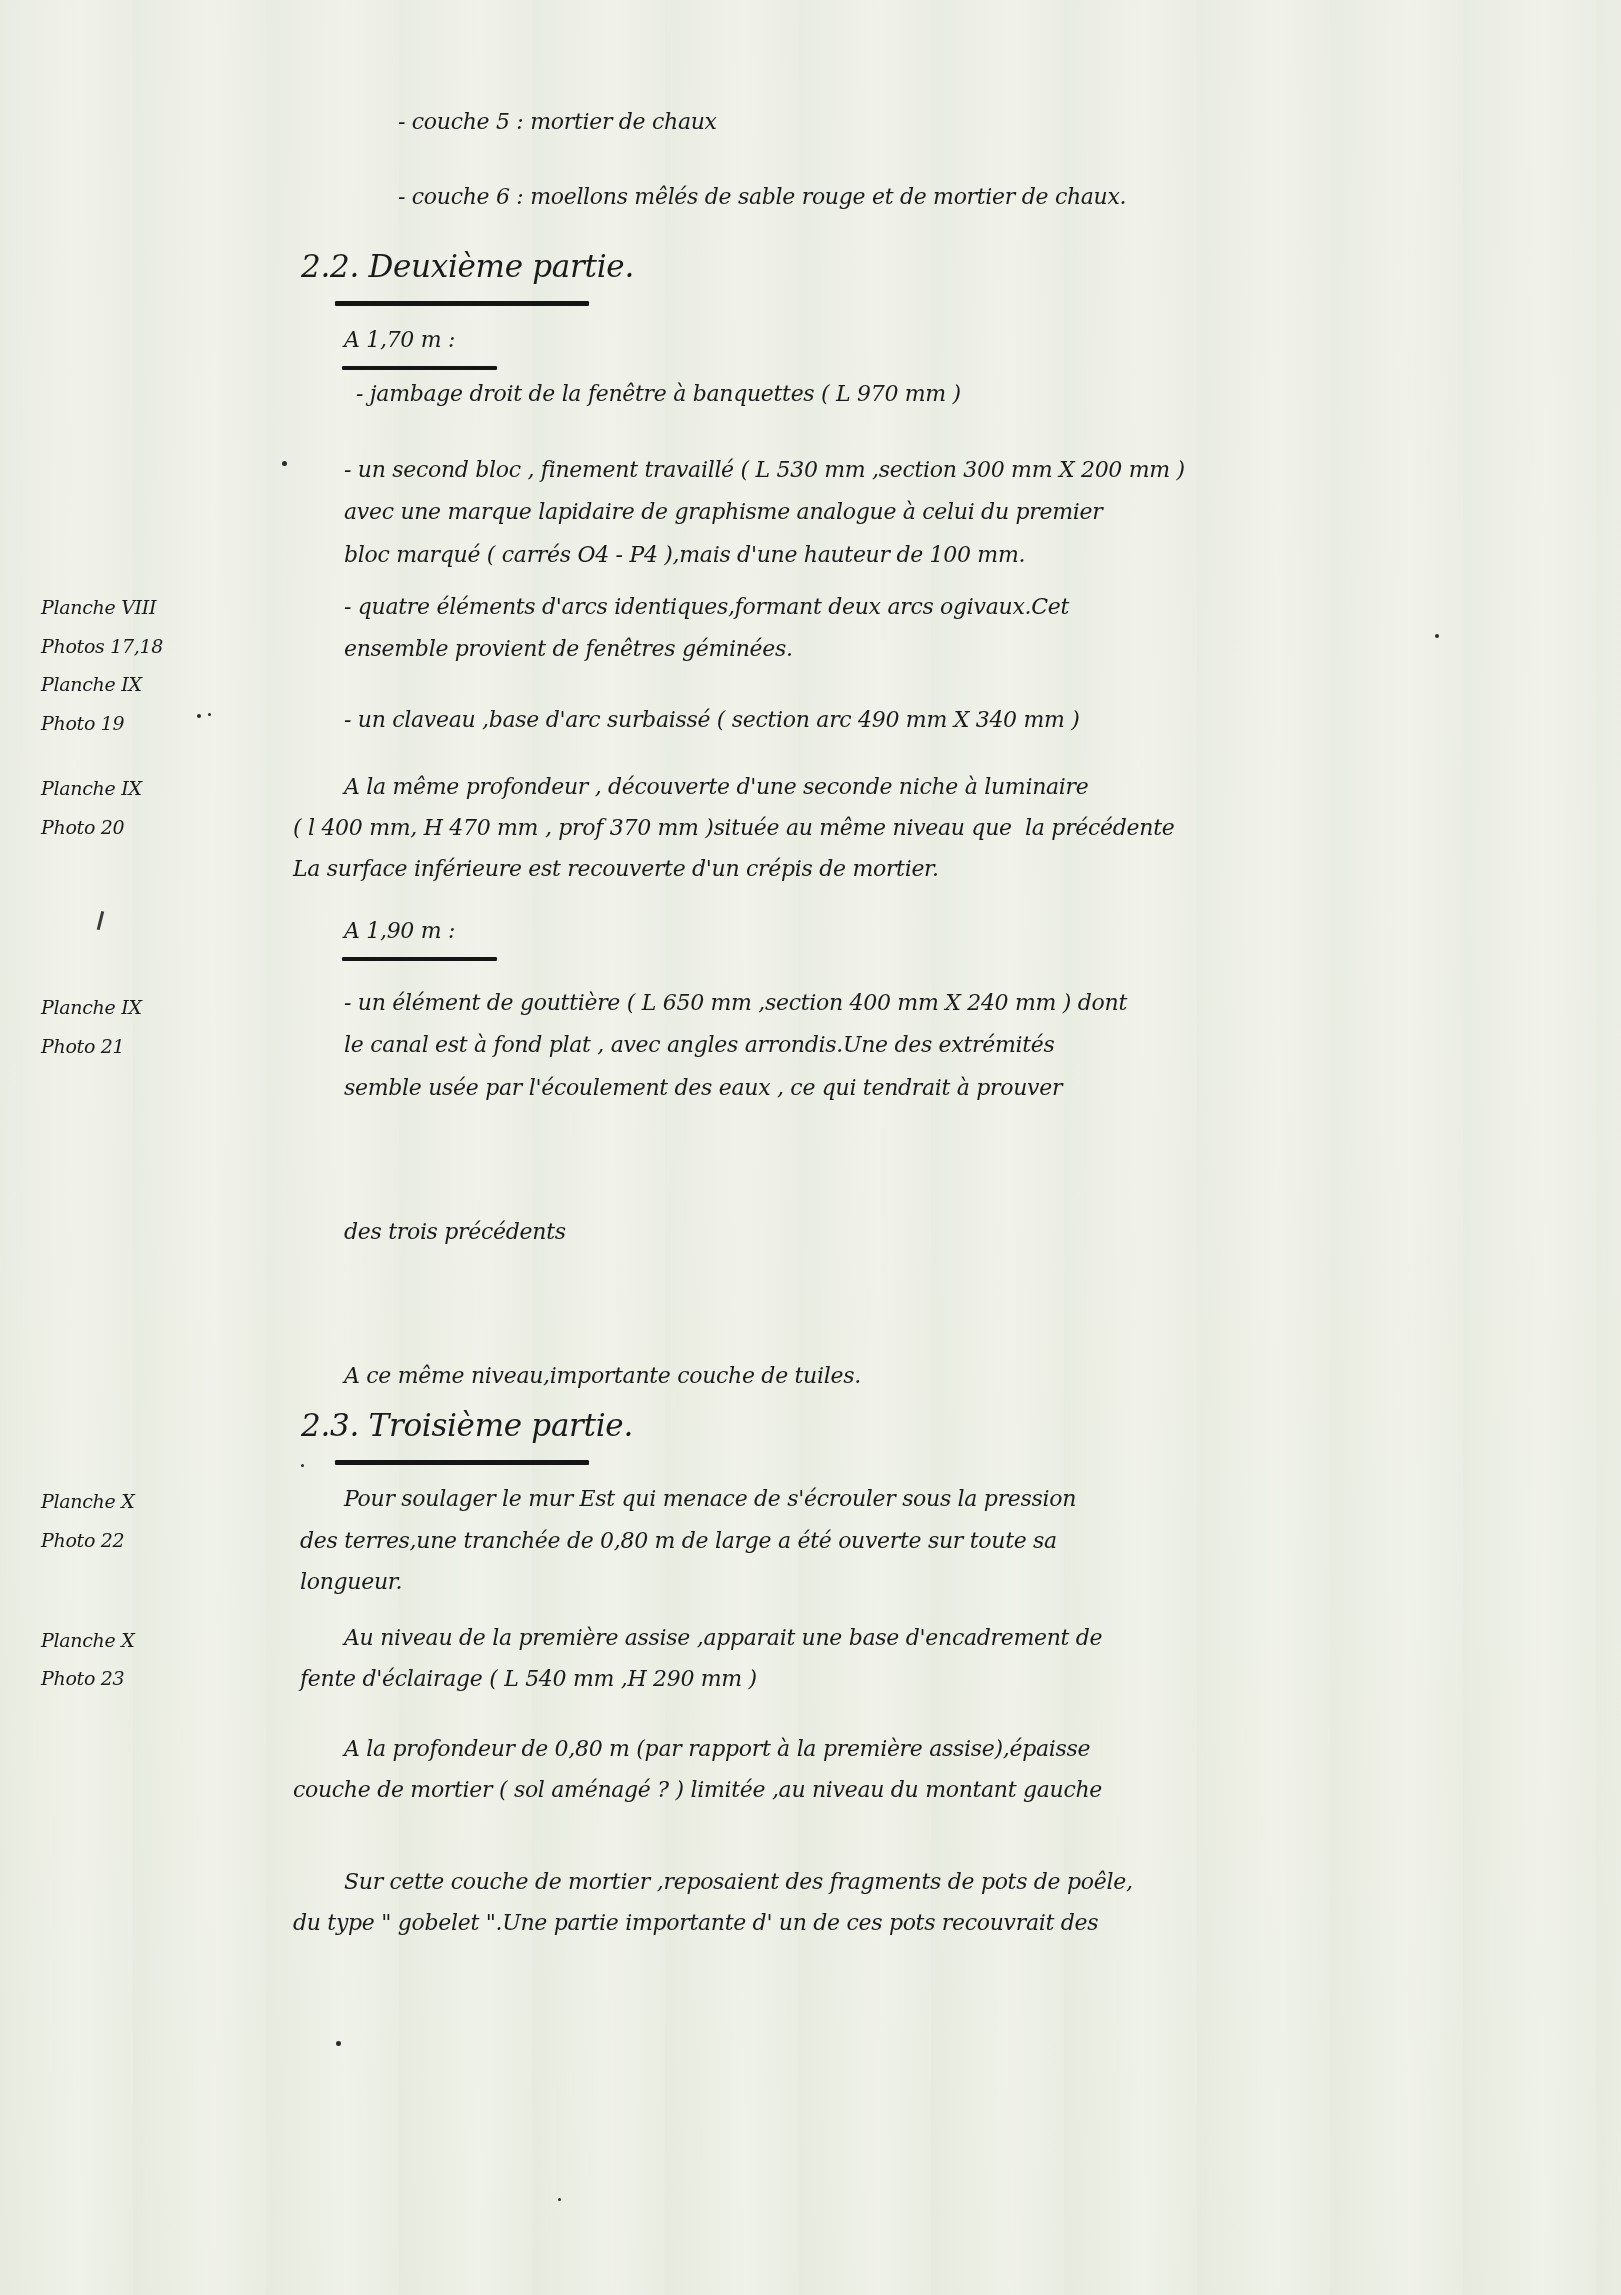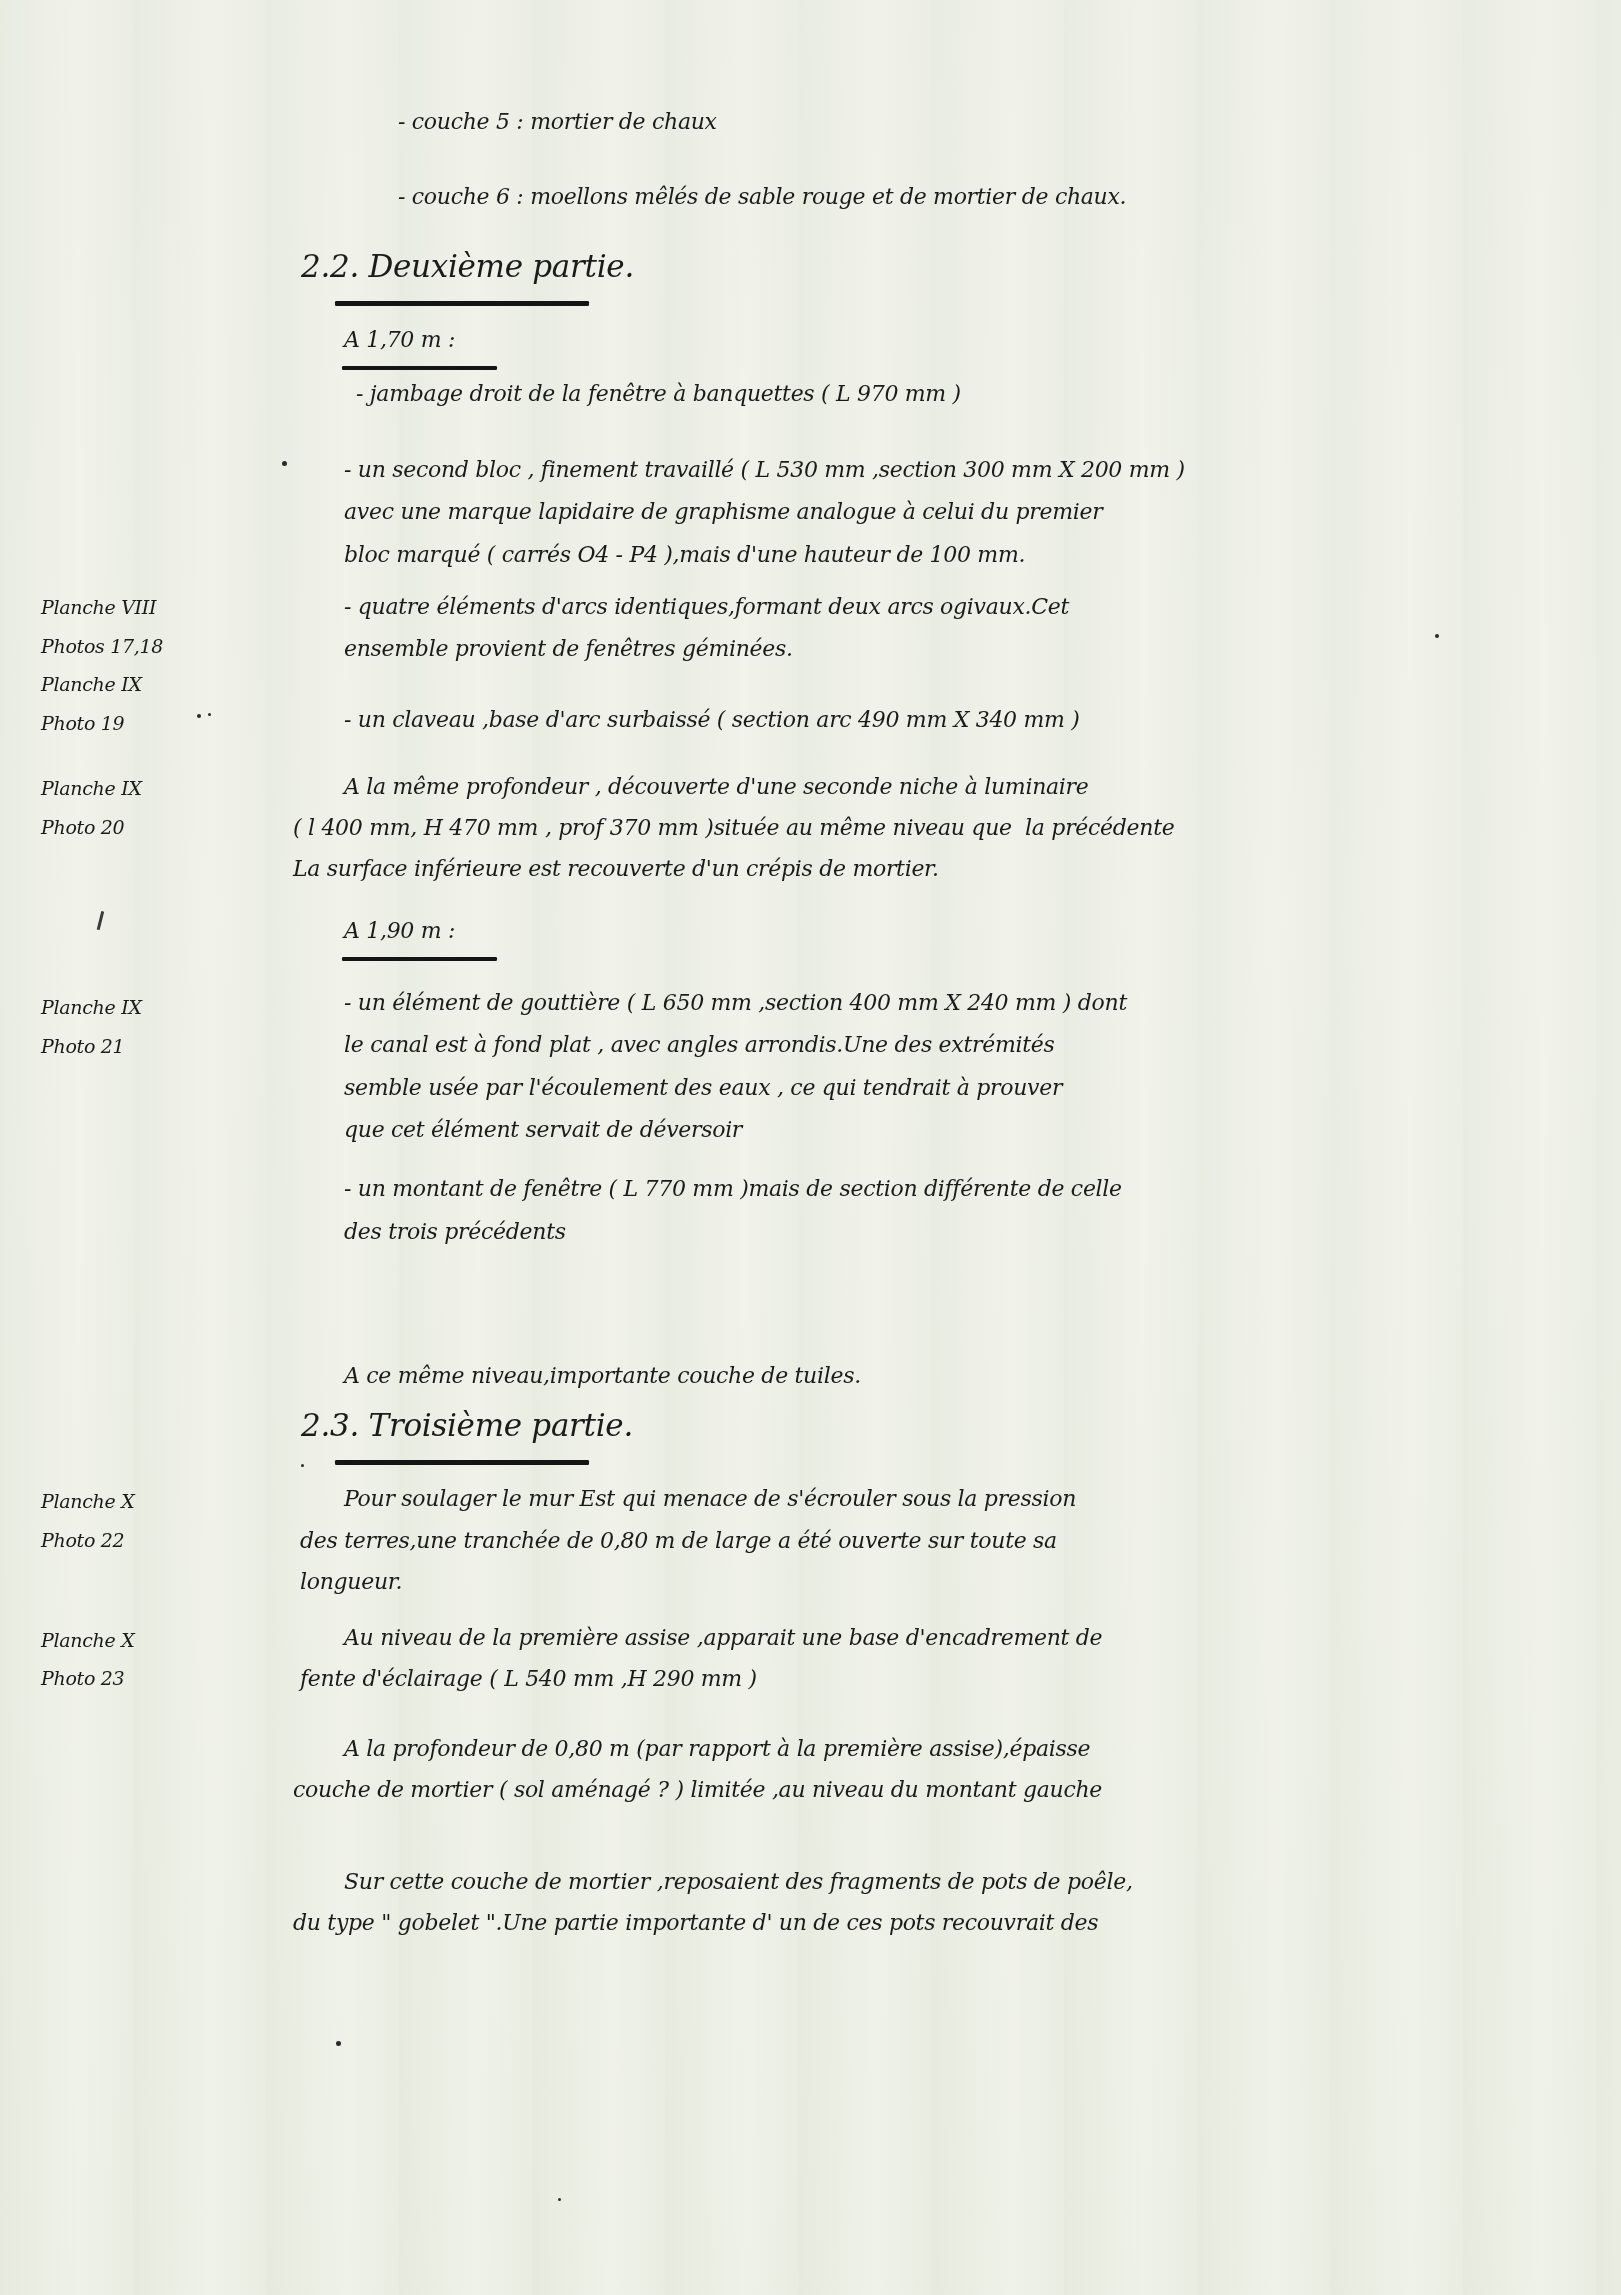--- a/index.html
+++ b/index.html
@@ -84,23 +84,21 @@
 
   <div class="ln" style="left:344px;top:909px">A 1,90 m :</div>
   <div class="rule" style="left:342px;top:957px;width:155px;height:4px"></div>
 
   <div class="ln mn" style="left:41px;top:986px">Planche IX</div>
   <div class="ln mn" style="left:41px;top:1025px">Photo 21</div>
 
   <div class="ln" style="left:344px;top:981px">- un élément de gouttière ( L 650 mm ,section 400 mm X 240 mm ) dont</div>
   <div class="ln" style="left:344px;top:1023px">le canal est à fond plat , avec angles arrondis.Une des extrémités</div>
   <div class="ln" style="left:344px;top:1066px">semble usée par l'écoulement des eaux , ce qui tendrait à prouver</div>
-  <div class="ln" style="left:344px;top:1108px">que cet élément servait de déversoir</div>
 
-  <div class="ln" style="left:344px;top:1167px">- un montant de fenêtre ( L 770 mm )mais de section différente de celle</div>
   <div class="ln" style="left:344px;top:1210px">des trois précédents</div>
 
 
   <div class="ln" style="left:344px;top:1354px">A ce même niveau,importante couche de tuiles.</div>
 
   <div class="ln hd" style="left:301px;top:1404px">2.3. Troisième partie.</div>
   <div class="rule" style="left:335px;top:1460px;width:254px;height:4.7px"></div>
 
   <div class="ln mn" style="left:41px;top:1480px">Planche X</div>
   <div class="ln mn" style="left:41px;top:1519px">Photo 22</div>

